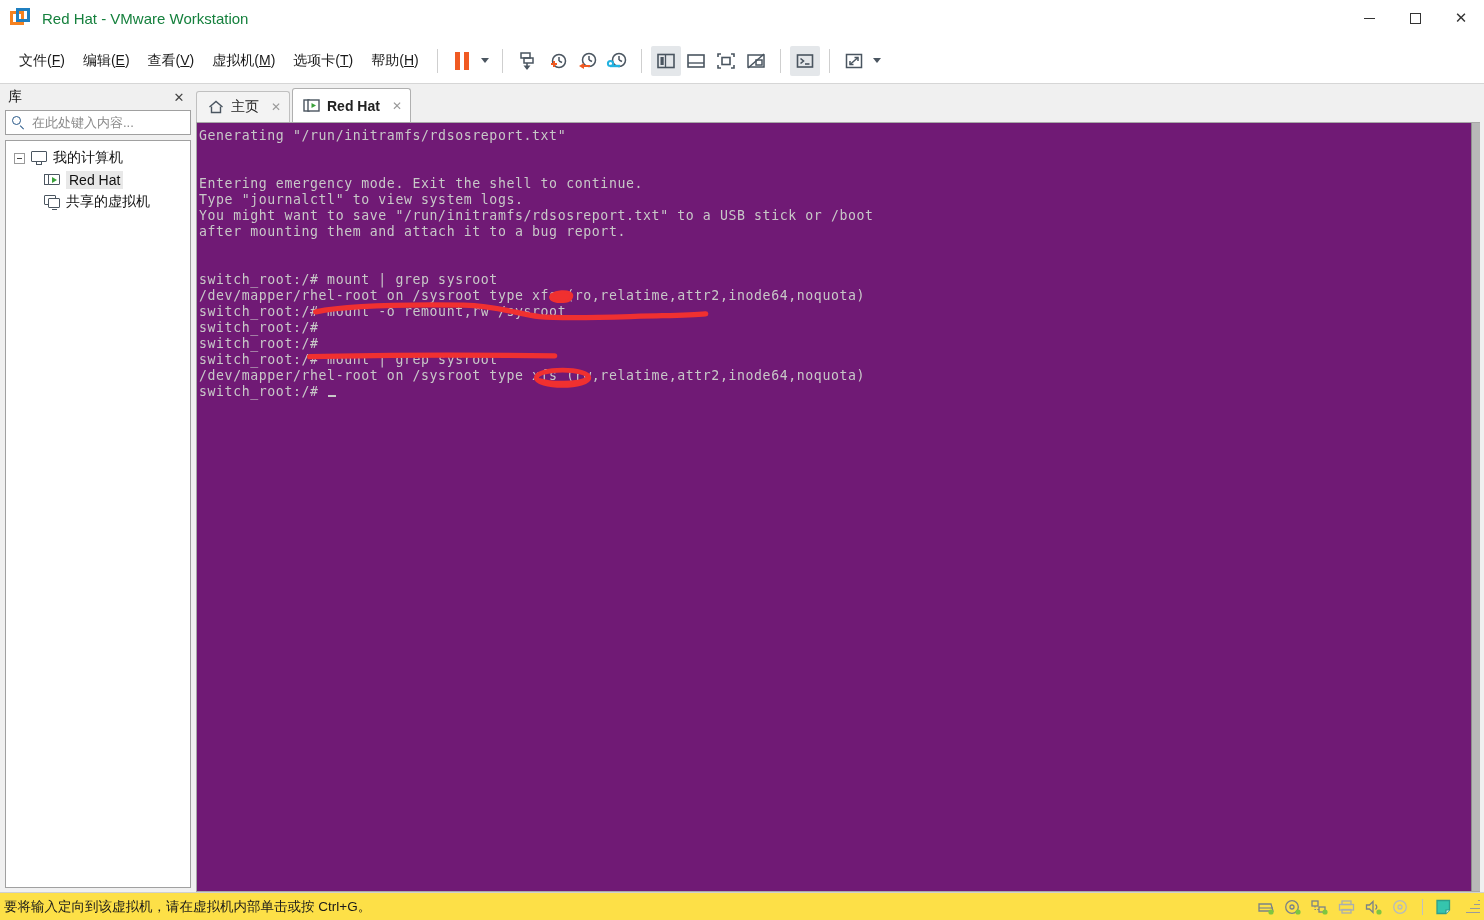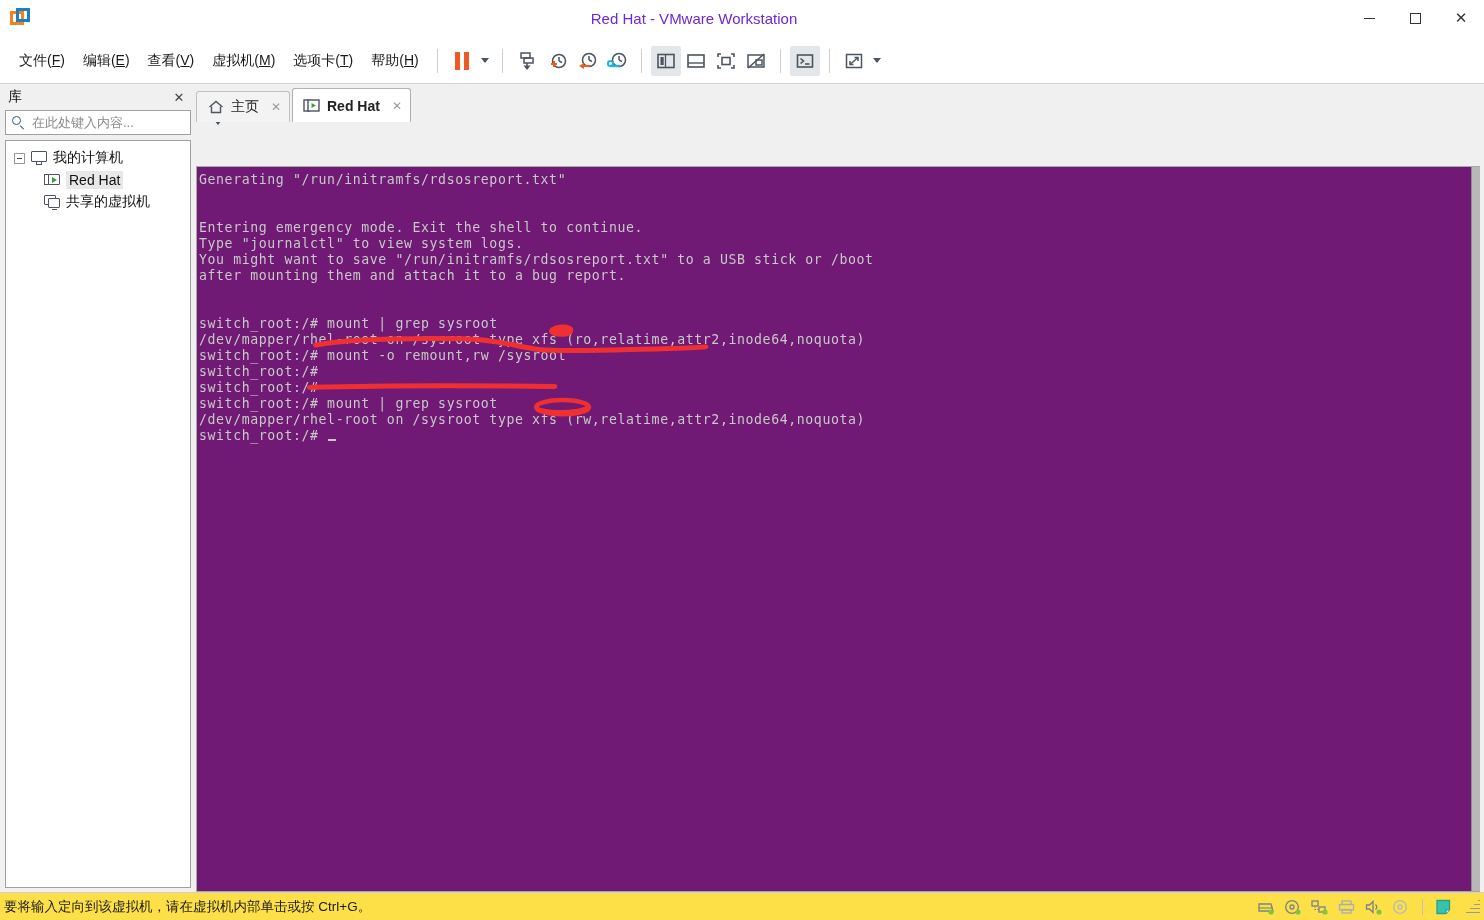--- a/index.html
+++ b/index.html
@@ -39,24 +39,23 @@
     background: #ffffff;
   }
   .app-icon .sq-b {
     position: absolute; left: 6px; top: 0px;
     width: 14px; height: 14px;
     border: 3px solid #1f7fc0;
     background: transparent;
   }
   .title-text {
     font-size: 15px;
-    color: #6d28d9;
+    color: #15803d;
     flex: 1 1 auto;
     white-space: nowrap;
-    text-align: center;
   }
   .win-buttons { display: flex; height: 38px; }
   .win-btn {
     width: 46px; height: 38px;
     display: flex; align-items: center; justify-content: center;
     color: #333; font-size: 13px;
   }
   .wb-min { width: 11px; height: 1px; background: #333; }
   .wb-max { width: 11px; height: 11px; border: 1px solid #333; }
   .wb-close { font-size: 15px; line-height: 1; font-family: "DejaVu Sans", sans-serif; }
@@ -225,21 +224,21 @@
     position: absolute; left: 4px; top: 3px; width: 12px; height: 10px;
     border: 1.4px solid #4a5560; border-radius: 1px; background: #fff;
   }
   .ico-shared .stand {
     position: absolute; left: 8px; top: 12px; width: 5px; height: 3px;
     border-bottom: 1.4px solid #4a5560;
   }
   .tree-label.selected { background: #e8e8e8; padding: 1px 3px; }
 
   
-  .content { flex: 1 1 auto; display: flex; flex-direction: column; min-width: 0; padding-right: 4px; gap: 44px; }
+  .content { flex: 1 1 auto; display: flex; flex-direction: column; min-width: 0; padding-right: 4px; }
   .tabstrip {
     height: 38px; flex: 0 0 38px;
     display: flex; align-items: flex-end;
     background: #f0f0f0;
   }
   .tab {
     height: 31px;
     display: flex; align-items: center;
     padding: 0 5px 0 10px;
     border: 1px solid #c0c0c0;

